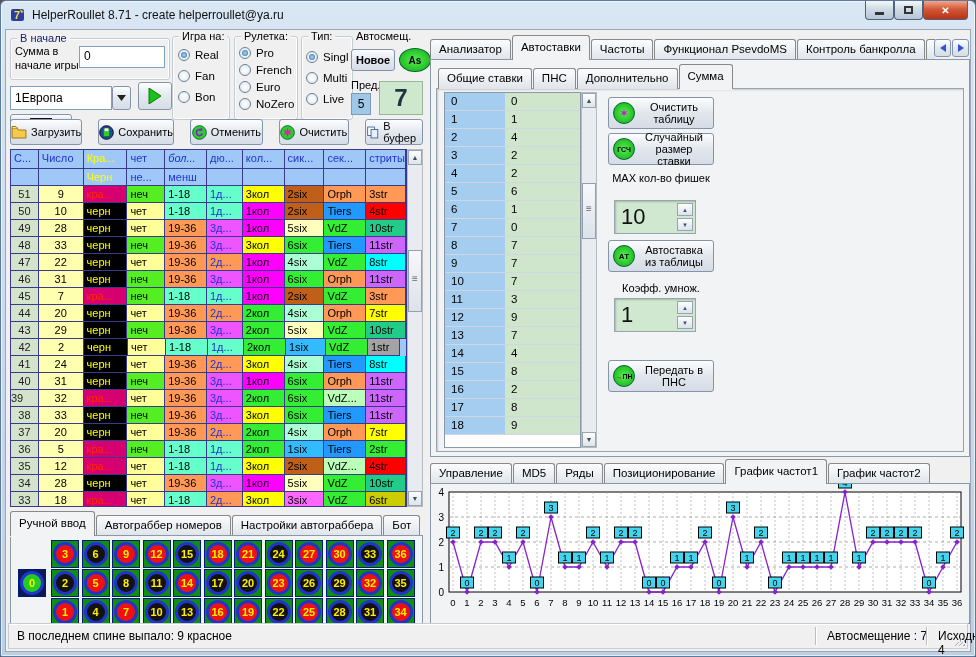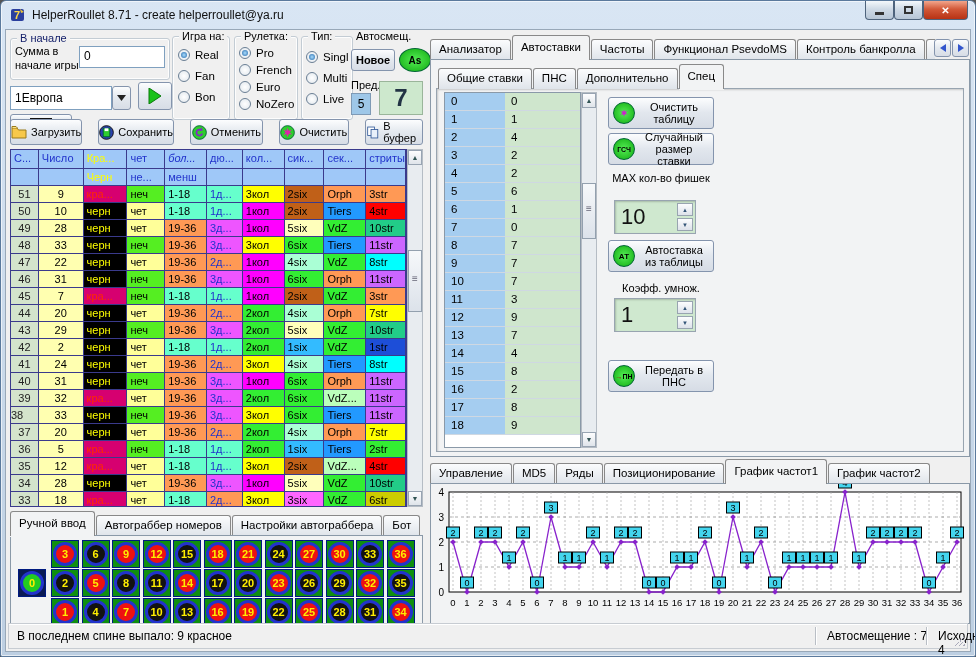--- a/index.html
+++ b/index.html
@@ -371,21 +371,21 @@
         <div class="hrow">
           <div class="hcell" style="width: 28px; background: rgb(212, 228, 204); color: rgb(34, 34, 34); text-align: center; padding-left: 0px;">42</div>
           <div class="hcell" style="width: 45px; background: rgb(255, 255, 176); color: rgb(0, 0, 0); text-align: center; padding-left: 0px;">2</div>
           <div class="hcell" style="width: 44px; background: rgb(0, 0, 0); color: rgb(255, 255, 0);">черн</div>
           <div class="hcell" style="width: 38px; background: rgb(255, 255, 153); color: rgb(0, 0, 0);">чет</div>
           <div class="hcell" style="width: 42px; background: rgb(102, 255, 204); color: rgb(0, 0, 0);">1-18</div>
           <div class="hcell" style="width: 36px; background: rgb(102, 255, 204); color: rgb(34, 51, 204);">1д...</div>
           <div class="hcell" style="width: 42px; background: rgb(51, 238, 51); color: rgb(0, 0, 0);">2кол</div>
           <div class="hcell" style="width: 40px; background: rgb(51, 187, 255); color: rgb(0, 0, 0);">1six</div>
           <div class="hcell" style="width: 42px; background: rgb(51, 238, 51); color: rgb(0, 0, 0);">VdZ</div>
-          <div class="hcell" style="width: 40px; background: #1d4ed8; color: rgb(0, 0, 0);">1str</div>
+          <div class="hcell" style="width: 32px; background: #a3a3a3; color: rgb(0, 0, 0);">1str</div>
         </div>
         <div class="hrow">
           <div class="hcell" style="width: 28px; background: rgb(212, 228, 204); color: rgb(34, 34, 34); text-align: center; padding-left: 0px;">41</div>
           <div class="hcell" style="width: 45px; background: rgb(255, 255, 176); color: rgb(0, 0, 0); text-align: center; padding-left: 0px;">24</div>
           <div class="hcell" style="width: 44px; background: rgb(0, 0, 0); color: rgb(255, 255, 0);">черн</div>
           <div class="hcell" style="width: 38px; background: rgb(255, 255, 153); color: rgb(0, 0, 0);">чет</div>
           <div class="hcell" style="width: 42px; background: rgb(255, 153, 85); color: rgb(0, 0, 0);">19-36</div>
           <div class="hcell" style="width: 36px; background: rgb(255, 153, 85); color: rgb(34, 51, 204);">2д...</div>
           <div class="hcell" style="width: 42px; background: rgb(255, 255, 0); color: rgb(0, 0, 0);">3кол</div>
           <div class="hcell" style="width: 40px; background: rgb(170, 255, 213); color: rgb(0, 0, 0);">4six</div>
@@ -398,33 +398,33 @@
           <div class="hcell" style="width: 44px; background: rgb(0, 0, 0); color: rgb(255, 255, 0);">черн</div>
           <div class="hcell" style="width: 38px; background: rgb(85, 238, 34); color: rgb(0, 0, 0);">неч</div>
           <div class="hcell" style="width: 42px; background: rgb(255, 153, 85); color: rgb(0, 0, 0);">19-36</div>
           <div class="hcell" style="width: 36px; background: rgb(238, 85, 255); color: rgb(34, 51, 204);">3д...</div>
           <div class="hcell" style="width: 42px; background: rgb(255, 0, 255); color: rgb(0, 0, 0);">1кол</div>
           <div class="hcell" style="width: 40px; background: rgb(51, 238, 51); color: rgb(0, 0, 0);">6six</div>
           <div class="hcell" style="width: 42px; background: rgb(255, 153, 85); color: rgb(0, 0, 0);">Orph</div>
           <div class="hcell" style="width: 40px; background: rgb(204, 102, 255); color: rgb(0, 0, 0);">11str</div>
         </div>
         <div class="hrow">
-          <div class="hcell" style="width: 28px; background: rgb(212, 228, 204); color: rgb(34, 34, 34); text-align: center; padding-left: 0px;">39</div>
+          <div class="hcell" style="width: 28px; background: rgb(212, 228, 204); color: rgb(34, 34, 34); text-align: left; padding-left: 0px;">39</div>
           <div class="hcell" style="width: 45px; background: rgb(255, 255, 176); color: rgb(0, 0, 0); text-align: center; padding-left: 0px;">32</div>
           <div class="hcell" style="width: 44px; background: rgb(214, 0, 112); color: rgb(255, 42, 0);">кра...</div>
           <div class="hcell" style="width: 38px; background: rgb(255, 255, 153); color: rgb(0, 0, 0);">чет</div>
           <div class="hcell" style="width: 42px; background: rgb(255, 153, 85); color: rgb(0, 0, 0);">19-36</div>
           <div class="hcell" style="width: 36px; background: rgb(238, 85, 255); color: rgb(34, 51, 204);">3д...</div>
           <div class="hcell" style="width: 42px; background: rgb(51, 238, 51); color: rgb(0, 0, 0);">2кол</div>
           <div class="hcell" style="width: 40px; background: rgb(51, 238, 51); color: rgb(0, 0, 0);">6six</div>
           <div class="hcell" style="width: 42px; background: rgb(187, 255, 187); color: rgb(0, 0, 0);">VdZ...</div>
           <div class="hcell" style="width: 40px; background: rgb(204, 102, 255); color: rgb(0, 0, 0);">11str</div>
         </div>
         <div class="hrow">
-          <div class="hcell" style="width: 28px; background: rgb(212, 228, 204); color: rgb(34, 34, 34); padding-left: 0px;">38</div>
+          <div class="hcell" style="width: 28px; background: rgb(212, 228, 204); color: rgb(34, 34, 34); text-align: center; padding-left: 0px;">38</div>
           <div class="hcell" style="width: 45px; background: rgb(255, 255, 176); color: rgb(0, 0, 0); text-align: center; padding-left: 0px;">33</div>
           <div class="hcell" style="width: 44px; background: rgb(0, 0, 0); color: rgb(255, 255, 0);">черн</div>
           <div class="hcell" style="width: 38px; background: rgb(85, 238, 34); color: rgb(0, 0, 0);">неч</div>
           <div class="hcell" style="width: 42px; background: rgb(255, 153, 85); color: rgb(0, 0, 0);">19-36</div>
           <div class="hcell" style="width: 36px; background: rgb(238, 85, 255); color: rgb(34, 51, 204);">3д...</div>
           <div class="hcell" style="width: 42px; background: rgb(255, 255, 0); color: rgb(0, 0, 0);">3кол</div>
           <div class="hcell" style="width: 40px; background: rgb(51, 238, 51); color: rgb(0, 0, 0);">6six</div>
           <div class="hcell" style="width: 42px; background: rgb(34, 153, 255); color: rgb(0, 0, 0);">Tiers</div>
           <div class="hcell" style="width: 40px; background: rgb(204, 102, 255); color: rgb(0, 0, 0);">11str</div>
         </div>
@@ -632,21 +632,21 @@
         <svg width="6" height="8">
           <path d="M0 0v8l6-4z" fill="#3355cc"></path>
         </svg>
       </div>
 
     <div class="panel" style="left:424px;top:29px;width:540px;height:398px;"></div>
     <div class="tabstrip" style="left:432px;top:35px;height:24px;z-index:2;">
         <div class="tab">Общие ставки</div>
         <div class="tab">ПНС</div>
         <div class="tab">Дополнительно</div>
-        <div class="tab active">Спец</div>
+        <div class="tab active">Сумма</div>
       </div>
     <div class="panel sunken" style="left:430px;top:58px;width:528px;height:364px;"></div>
 
     <div class="bets" style="left:438px;top:62px;width:137px;height:356px;">
       <div>
           <div class="brow">
             <div class="bcell c0">0</div>
             <div class="bcell c1">0</div>
           </div>
           <div class="brow">

